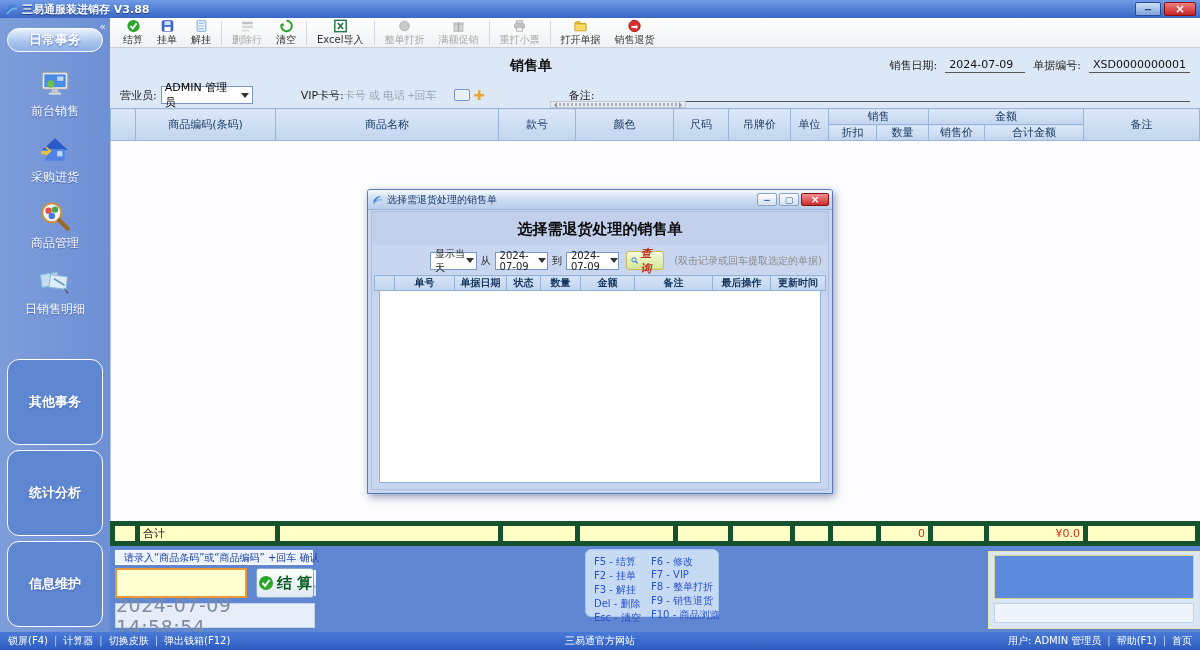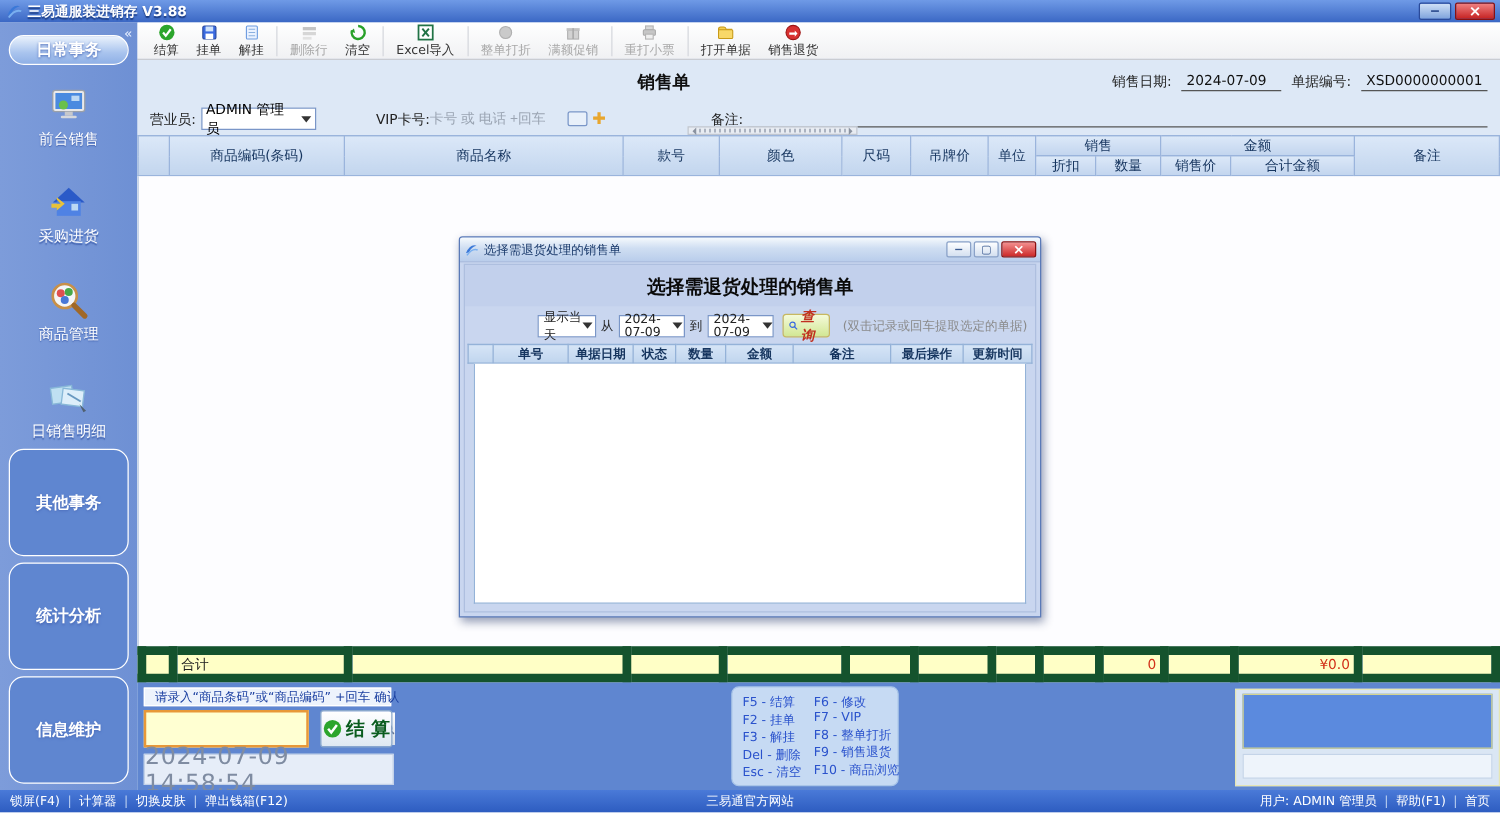--- a/index.html
+++ b/index.html
@@ -24,21 +24,21 @@
 
   
   .sidebar { width:110px; background:linear-gradient(90deg,#7d9cda,#6e90d4); position:relative;
     display:flex; flex-direction:column; align-items:center; flex:none; }
   .collapse { position:absolute; top:2px; right:4px; color:#e8f0ff; font-size:11px; cursor:pointer; }
   .pill { width:96px; height:24px; border-radius:12px; border:1px solid #ffffff;
     background:linear-gradient(#eaf2fc,#a9c4ee 60%,#8fb0e6); color:#fff; font-weight:bold;
     font-size:13px; display:flex; align-items:center; justify-content:center;
     text-shadow:0 1px 2px #4a6ab8; cursor:pointer; }
   .pill.top { margin:10px 0 6px; }
-  .nav { display:flex; flex-direction:column; align-items:flex-start;gap:12px; }
+  .nav { display:flex; flex-direction:column; align-items:flex-start; }
   .nav-item { width:100px; padding:10px 0 4px; display:flex; flex-direction:column;
     align-items:center; cursor:pointer; }
   .nav-item svg { width:34px; height:32px; }
   .nav-item .nlabel { color:#fff; font-size:12px; margin-top:3px; text-shadow:0 1px 1px #3a5aa8; }
   .side-spacer { flex:1; }
   .pill.bottom { margin-bottom:5px; }
 
   
   .main { flex:1; display:flex; flex-direction:column; position:relative; }
 
@@ -85,21 +85,21 @@
   .mini-scroll .ms-track { flex:1; height:3px;
     background:repeating-linear-gradient(90deg,#aab2c0 0 2px,transparent 2px 4px); }
 
   table.grid { border-collapse:collapse; table-layout:fixed; width:1090px; }
   table.grid th { background:linear-gradient(#dbe8f8,#c2d5ee); border:1px solid #9ab4dc;
     font-size:11px; font-weight:normal; color:#16355f; height:14px; padding:0 2px;
     overflow:hidden; white-space:nowrap; }
   .grid-body { flex:1; background:#fdfdff; border-left:1px solid #b8c8e0; }
 
   table.totals { border-collapse:collapse; table-layout:fixed; width:1090px; }
-  table.totals td { background:#ffffc6; border:7px solid #14532d; height:14px; font-size:11px;
+  table.totals td { background:#ffffc6; border:5px solid #14532d; height:14px; font-size:11px;
     padding:0 3px; overflow:hidden; white-space:nowrap; }
   td.tot-label { background:#f4f4ee; color:#222; }
   td.red-val { color:#d23018; text-align:right; }
 
   
   .bottom { height:86px; background:#5f86d0; position:relative; flex:none; }
   .hint-strip { position:absolute; left:5px; top:4px; width:198px; height:15px; background:#edf3fc;
     border:1px solid #ffffff; font-size:10px; color:#1a3fa0; display:flex; align-items:center;
     padding-left:8px; white-space:nowrap; }
   .code-input-wrap { position:absolute; left:5px; top:22px; width:132px; height:30px;
@@ -108,21 +108,21 @@
   .lookup-btn { width:13px; background:linear-gradient(#fcfdfe,#d8dfe8); border-left:1px solid #b8c0cc;
     display:flex; align-items:center; justify-content:center; cursor:pointer; }
   .settle-btn { position:absolute; left:146px; top:22px; width:58px; height:30px;
     background:linear-gradient(#ffffff,#dfe8f2); border:1px solid #8aa8cc; border-radius:3px;
     display:flex; align-items:center; justify-content:center; gap:3px; cursor:pointer; }
   .settle-btn .slabel { color:#0a5c1e; font-weight:bold; font-size:15px; white-space:nowrap; }
   .clock { position:absolute; left:5px; top:57px; width:200px; height:25px; background:#e6edf8;
     border:1px solid #c4d2e8; color:#7f8ca2; font-size:19px; display:flex; align-items:center;
     justify-content:center; letter-spacing:0.5px; }
 
-  .fn-panel { position:absolute; left:475px; top:3px; width:134px; height:80px; background:#c6daf3;
+  .fn-panel { position:absolute; left:475px; top:3px; width:134px; height:68px; background:#c6daf3;
     border:1px solid #a9c5e8; border-radius:6px; padding:5px 8px; display:flex; gap:10px; }
   .fn-col { display:flex; flex-direction:column; justify-content:space-between; }
   .fn-item { font-size:10px; color:#2a52cc; white-space:nowrap; }
 
   .cust-panel { position:absolute; left:878px; top:5px; width:212px; height:78px; background:#dae6f4;
     border:1px solid #e6e6b4; padding:3px 5px; }
   .cust-display { height:44px; background:#5b8ade; border:1px solid #d4d490; }
   .cust-line { height:20px; margin-top:4px; background:#eef4fb; border:1px solid #c4d4e8; }
 
   

